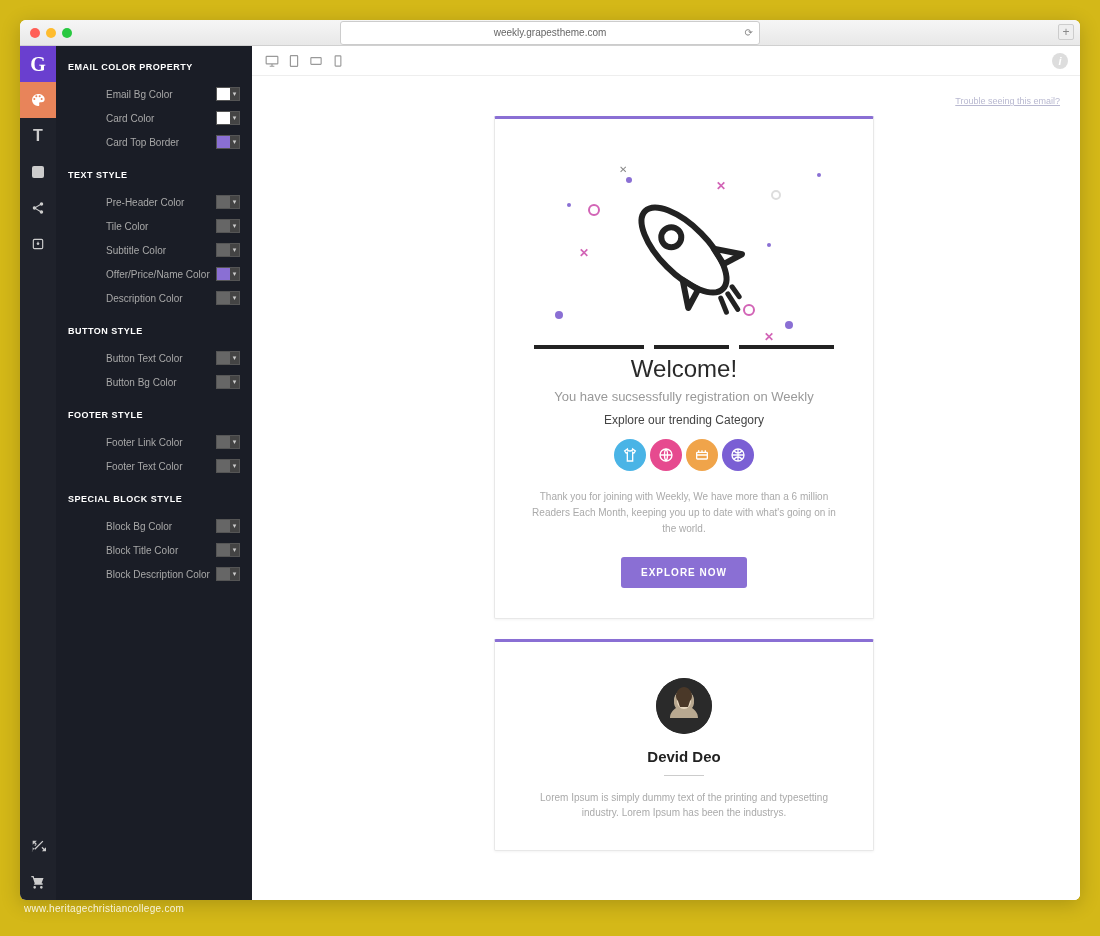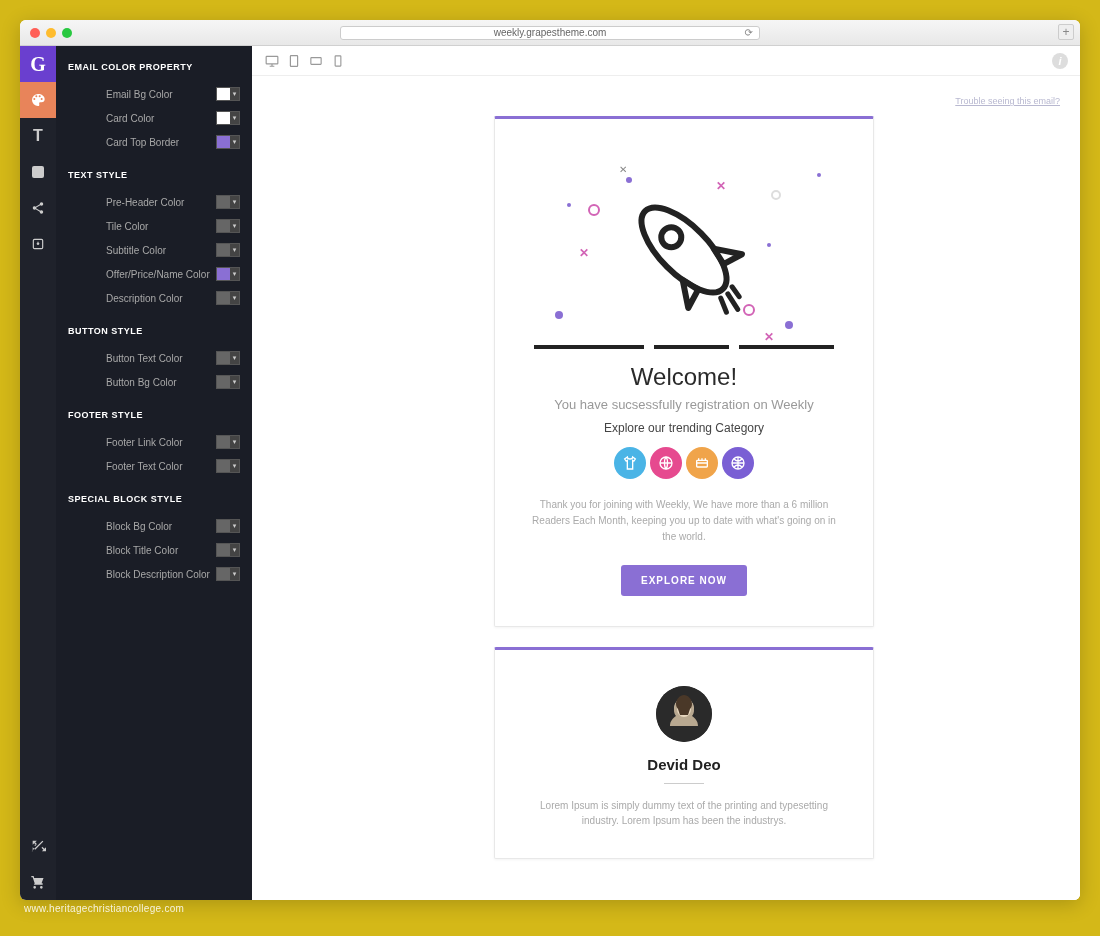--- a/index.html
+++ b/index.html
@@ -8,21 +8,21 @@
 .outer-frame { width: 1100px; height: 936px; background: #d4b818; padding: 20px; position: relative; }
 
 .browser-window { width: 1060px; height: 880px; background: #fff; border-radius: 6px; overflow: hidden; box-shadow: 0 4px 20px rgba(0,0,0,0.2); position: relative; }
 
 .browser-chrome { height: 26px; background: linear-gradient(#f6f6f6, #e8e8e8); border-bottom: 1px solid #d0d0d0; display: flex; align-items: center; padding: 0 10px; position: relative; }
 .traffic-lights { display: flex; gap: 6px; }
 .tl { width: 10px; height: 10px; border-radius: 50%; }
 .tl.red { background: #ff5f57; }
 .tl.yellow { background: #febc2e; }
 .tl.green { background: #28c840; }
-.url-bar { position: absolute; left: 50%; transform: translateX(-50%); width: 420px; height: 14px; background: #fff; border: 1px solid #ccc; border-radius: 3px; font-size: 10px; line-height: 16px; text-align: center; color: #666; display: flex; align-items: center; justify-content: center; }
+.url-bar { position: absolute; left: 50%; transform: translateX(-50%); width: 420px; height: 24px; background: #fff; border: 1px solid #ccc; border-radius: 3px; font-size: 10px; line-height: 16px; text-align: center; color: #666; display: flex; align-items: center; justify-content: center; }
 .reload-icon { position: absolute; right: 6px; color: #888; font-size: 10px; }
 .new-tab { position: absolute; right: 6px; top: 4px; width: 16px; height: 16px; background: #eee; border: 1px solid #ccc; border-radius: 2px; text-align: center; line-height: 14px; font-size: 12px; color: #888; }
 
 .app-body { display: flex; height: calc(100% - 26px); }
 
 
 .icon-rail { width: 36px; background: #1f222b; display: flex; flex-direction: column; align-items: center; }
 .rail-logo { width: 36px; height: 36px; background: #6a3fcf; color: #fff; display: flex; align-items: center; justify-content: center; font-size: 20px; font-weight: 900; font-family: Georgia, serif; }
 .rail-item { width: 36px; height: 36px; display: flex; align-items: center; justify-content: center; color: #ccc; font-size: 14px; cursor: pointer; }
 .rail-item.active { background: #e8845a; color: #fff; }
@@ -50,21 +50,21 @@
 
 .logo { text-align: center; margin-bottom: 20px; }
 .logo-main { font-family: Georgia, serif; font-size: 30px; font-weight: 300; letter-spacing: 2px; color: #1a1a1a; position: relative; display: inline-block; }
 .logo-the { font-family: cursive; font-size: 12px; color: #7a4fc4; position: absolute; left: -22px; top: -2px; font-style: italic; }
 .logo-sub { font-size: 7px; letter-spacing: 4px; color: #888; margin-top: 2px; }
 
 .card { width: 380px; background: #fff; border: 1px solid #e8e8e8; border-top: 3px solid #8a6fd4; border-radius: 2px; padding: 26px 24px 30px 24px; margin-bottom: 20px; box-shadow: 0 1px 3px rgba(0,0,0,0.05); }
 
 .hero-illustration { position: relative; height: 210px; width: 100%; }
 
-.welcome-title { text-align: center; font-size: 24px; color: #2a2a2a; font-weight: 400; margin-top: 8px; }
+.welcome-title { text-align: center; font-size: 24px; color: #2a2a2a; font-weight: 400; }
 .welcome-sub { text-align: center; font-size: 13px; color: #999; margin-top: 6px; }
 .explore-label { text-align: center; font-size: 12px; color: #444; margin-top: 9px; }
 
 .category-icons { display: flex; justify-content: center; gap: 4px; margin-top: 12px; }
 .cat-icon { width: 32px; height: 32px; border-radius: 50%; display: flex; align-items: center; justify-content: center; color: #fff; font-size: 14px; }
 
 .thank-text { text-align: center; font-size: 10px; color: #aaa; line-height: 1.6; margin-top: 18px; padding: 0 10px; }
 
 .explore-btn { display: block; margin: 20px auto 0 auto; background: #8a6fd4; color: #fff; border: none; padding: 10px 20px; font-size: 10px; letter-spacing: 1px; border-radius: 3px; cursor: pointer; font-weight: 600; }
 

